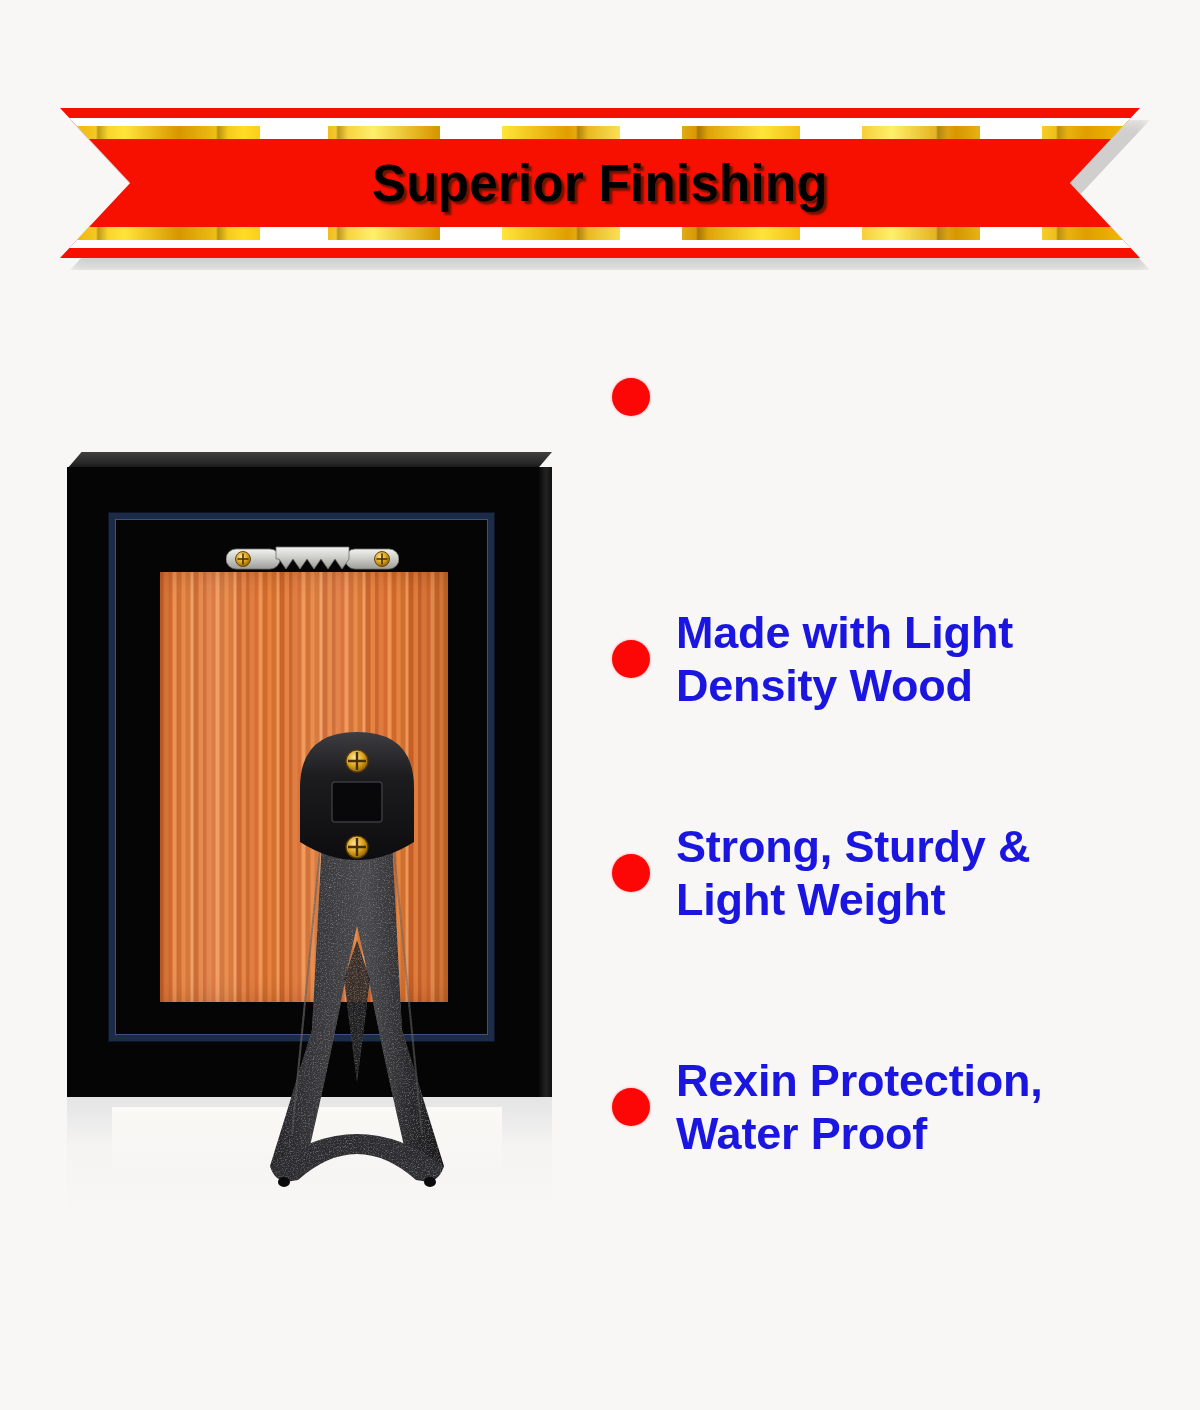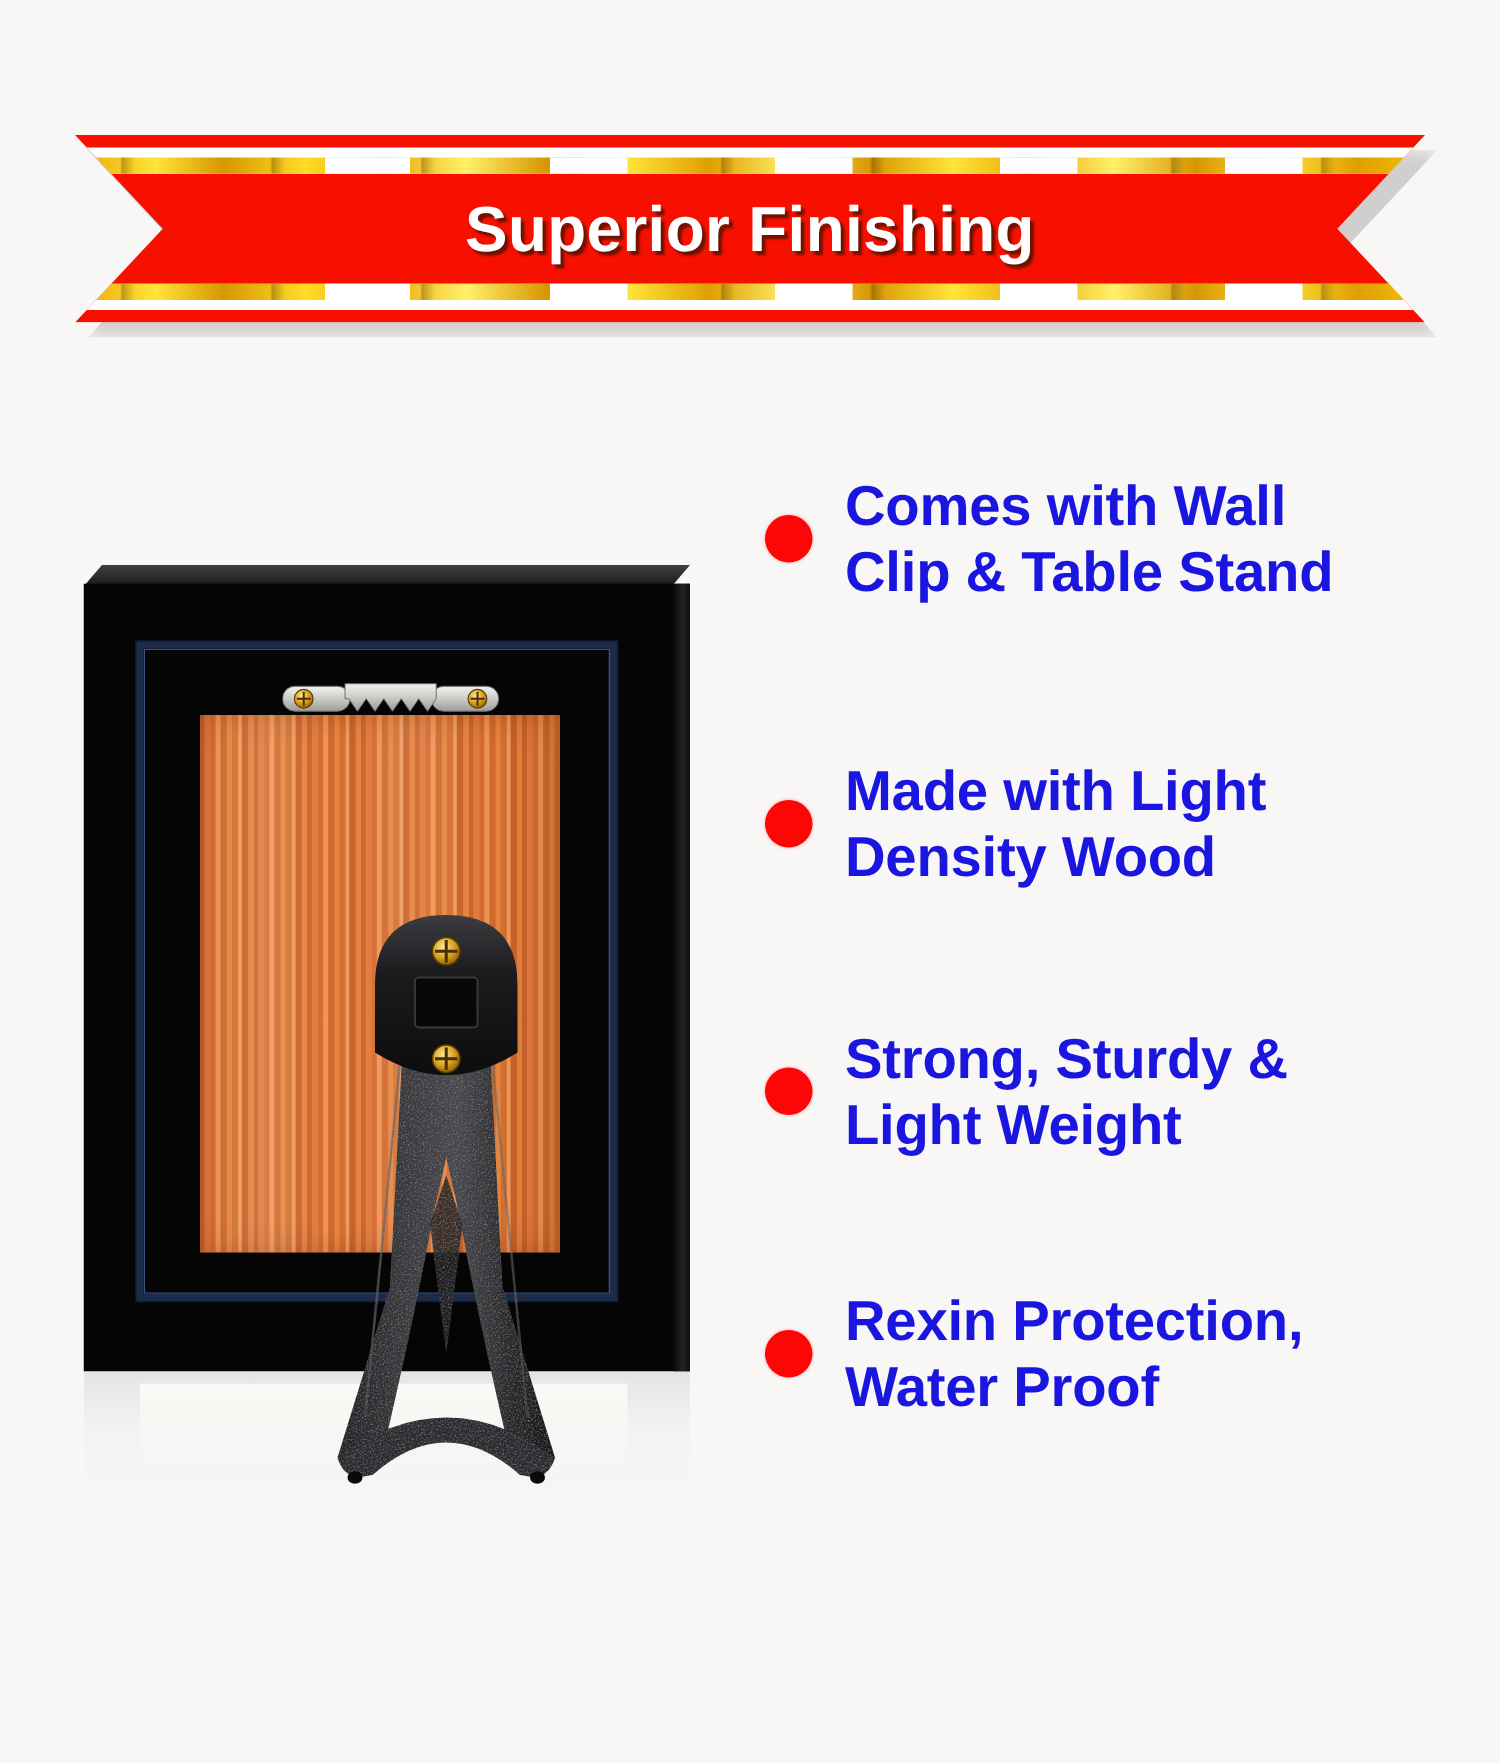--- a/index.html
+++ b/index.html
@@ -90,21 +90,21 @@
   }
   #banner-title {
     position: absolute;
     left: 0;
     top: 0;
     width: 100%;
     height: 150px;
     display: flex;
     align-items: center;
     justify-content: center;
-    color: #ffffff;
+    color: #000000;
     font-size: 51px;
     font-weight: bold;
     letter-spacing: 0.3px;
     text-shadow: 3px 3px 2px rgba(60,20,0,0.75);
     z-index: 4;
   }
 
   
   #product {
     position: absolute;
@@ -257,21 +257,21 @@
     color: #1a16e0;
     font-size: 45px;
     font-weight: bold;
     line-height: 1.18;
     letter-spacing: -0.2px;
     white-space: pre-line;
   }
   #feature-0 { top: 0px; }
   #feature-1 { top: 228px; }
   #feature-2 { top: 442px; }
-  #feature-3 { top: 652px; }
+  #feature-3 { top: 676px; }
 </style>
 </head>
 <body>
 
 <div id="banner-wrap">
   <div id="banner-shadow"></div>
   <div id="banner">
 
     <div class="banner-stripe" id="stripe-top">
       <div class="white-band"></div>
@@ -397,22 +397,20 @@
       <circle cx="105" cy="117" r="11" fill="url(#screwG2)" stroke="#5c3c02" stroke-width="1.2"></circle>
       <path d="M105 108 V126 M96 117 H114" stroke="#4a2f02" stroke-width="2.4"></path>
     </svg>
   </div>
 </div>
 
 <div id="features">
 
   <div class="feature" id="feature-0">
     <span class="bullet-dot"></span>
-    <span class="feature-text">Comes with Wall
-Clip &amp; Table Stand</span>
   </div>
 
   <div class="feature" id="feature-1">
     <span class="bullet-dot"></span>
     <span class="feature-text">Made with Light
 Density Wood</span>
   </div>
 
   <div class="feature" id="feature-2">
     <span class="bullet-dot"></span>

